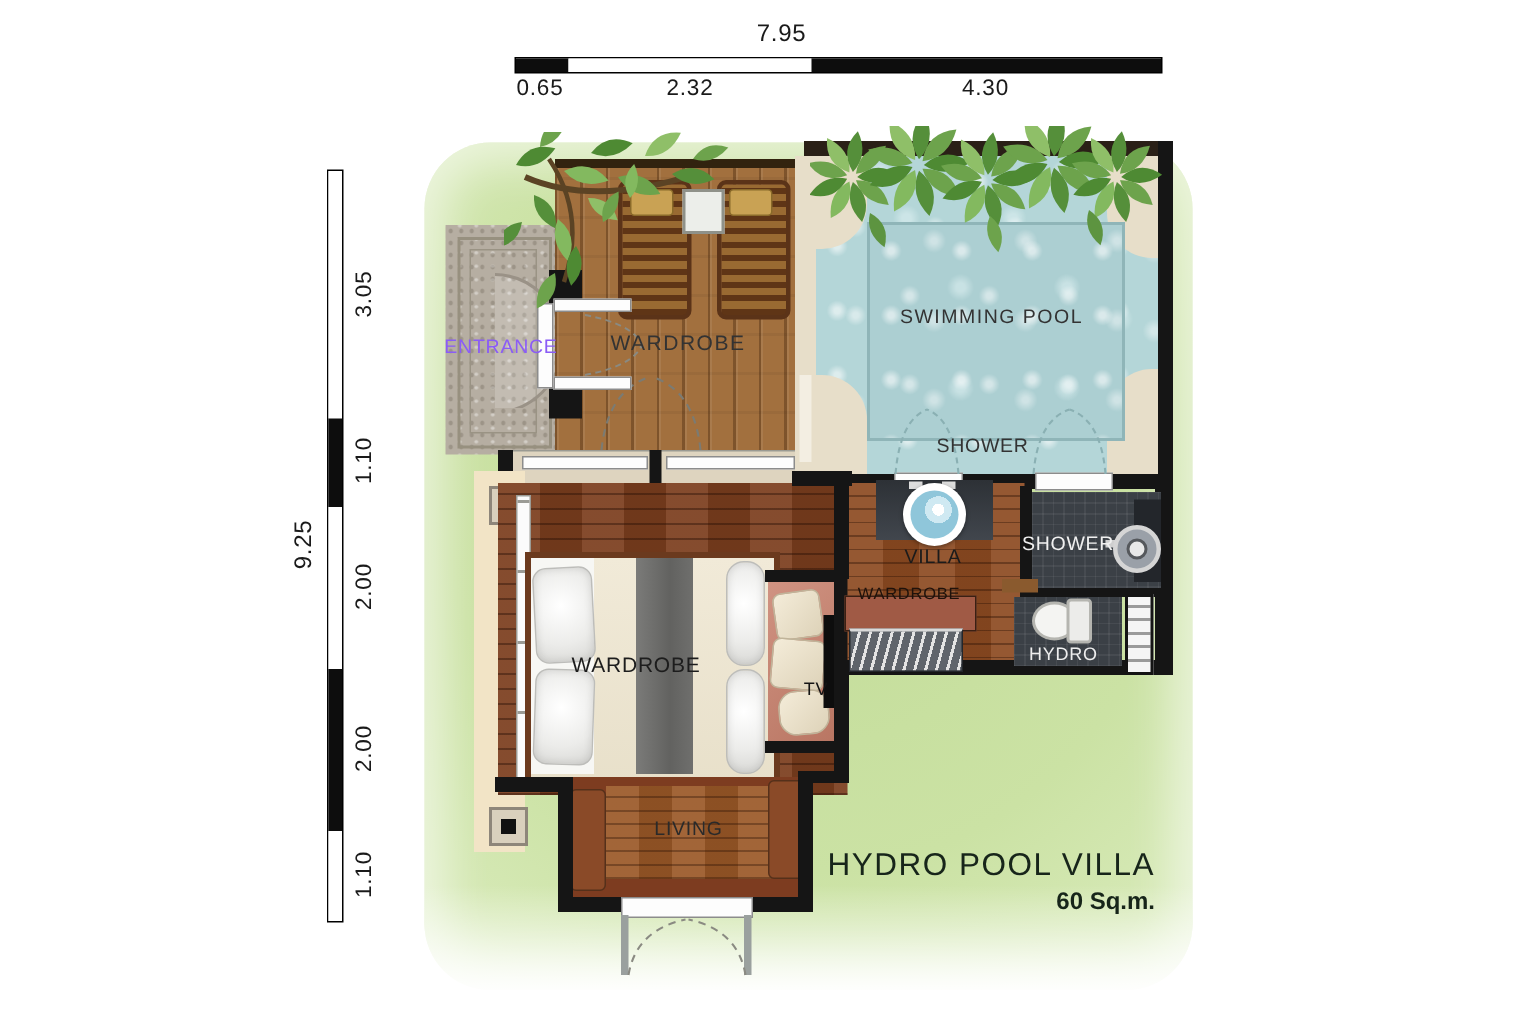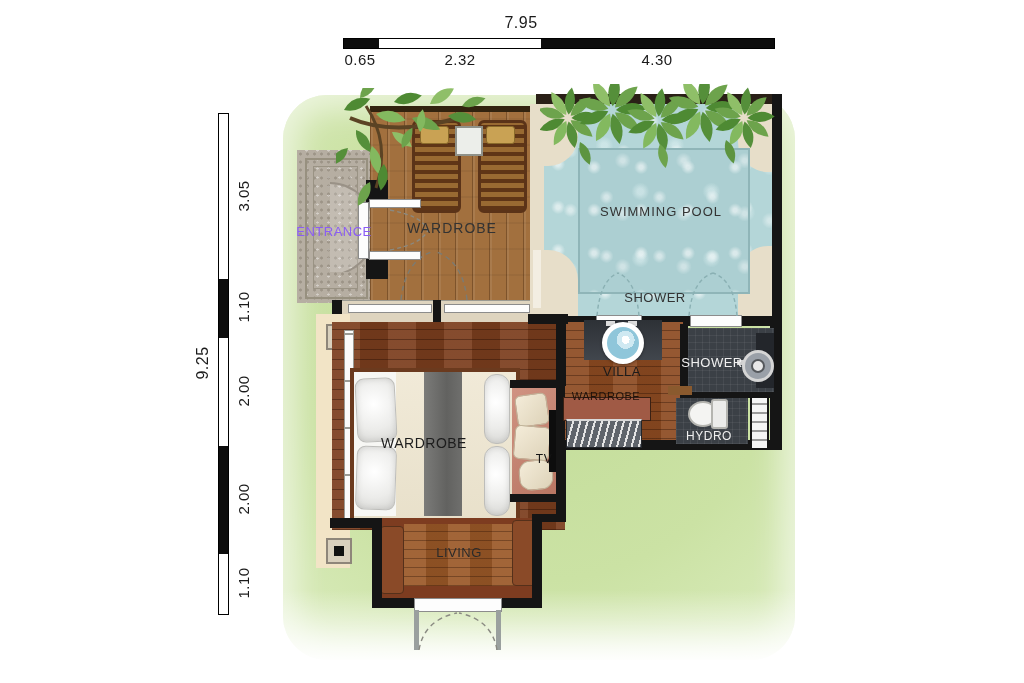--- a/index.html
+++ b/index.html
@@ -247,20 +247,24 @@
   <div class="lbl" style="left:661px;top:211px;font-size:13px;letter-spacing:1px;">SWIMMING POOL</div>
   <div class="lbl" style="left:655px;top:297px;font-size:13px;">SHOWER</div>
   <div class="lbl" style="left:622px;top:371px;font-size:13px;color:#1b1b1b;">VILLA</div>
   <div class="lbl" style="left:712px;top:362px;font-size:13px;color:#f0f0f0;">SHOWER</div>
   <div class="lbl" style="left:606px;top:396px;font-size:11px;color:#1f120b;">WARDROBE</div>
   <div class="lbl" style="left:709px;top:436px;font-size:12px;color:#eeeeee;">HYDRO</div>
   <div class="lbl" style="left:424px;top:443px;font-size:14px;color:#1d1d1d;">WARDROBE</div>
   <div class="lbl" style="left:544px;top:459px;font-size:12px;color:#141414;">TV</div>
   <div class="lbl" style="left:459px;top:552px;font-size:13px;color:#2a2a2a;">LIVING</div>
 
+  <div class="abs" style="left:520px;top:565px;width:250px;text-align:right;color:#17251a;">
+    <div style="font-size:21px;letter-spacing:1px;">HYDRO POOL VILLA</div>
+    <div style="font-size:16px;font-weight:bold;margin-top:4px;">60 Sq.m.</div>
+  </div>
 
   <div class="lbl" style="left:521px;top:23px;font-size:16px;color:#1a1a1a;">7.95</div>
   <div class="abs" style="left:343px;top:38px;width:430px;height:9px;border:1px solid #000;display:flex;">
     <div class="dimseg-b" style="width:35px;"></div>
     <div class="dimseg-w" style="width:162px;"></div>
     <div class="dimseg-b" style="flex:1;"></div>
   </div>
   <div class="lbl" style="left:360px;top:59px;font-size:15px;color:#1a1a1a;">0.65</div>
   <div class="lbl" style="left:460px;top:59px;font-size:15px;color:#1a1a1a;">2.32</div>
   <div class="lbl" style="left:657px;top:59px;font-size:15px;color:#1a1a1a;">4.30</div>

